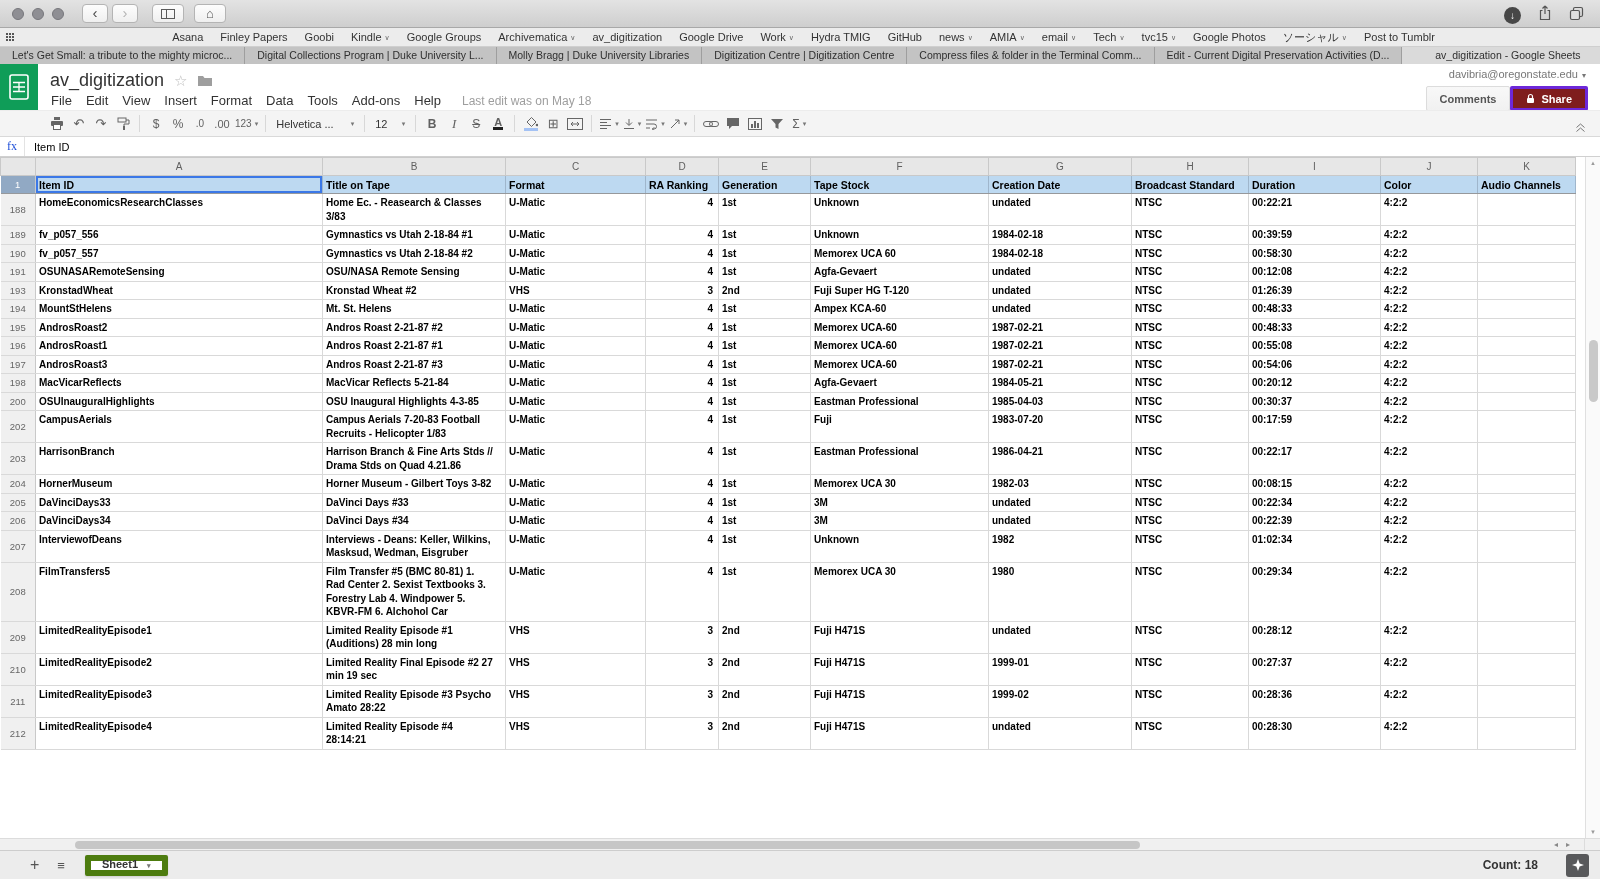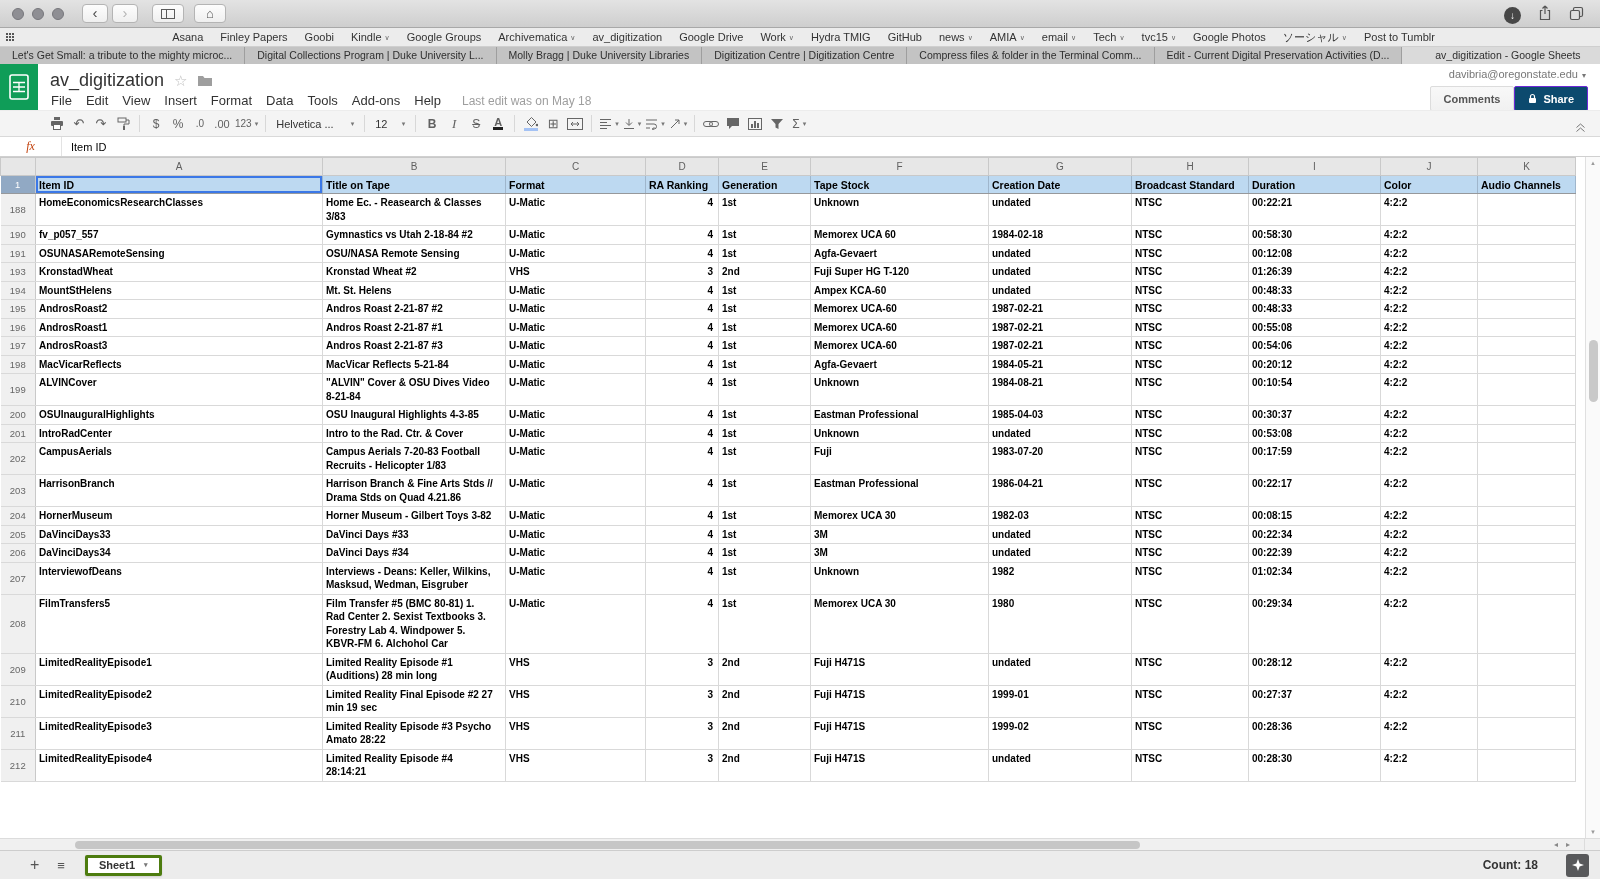--- a/index.html
+++ b/index.html
@@ -50,21 +50,21 @@
   .doc-title { font-size:18px; color:#333; }
   .star { font-size:15px; color:#bdbdbd; }
   .menu-row { position:absolute; left:44px; top:27px; display:flex; align-items:center; }
   .menu { font-size:13px; color:#333; padding:2px 7px; border-radius:2px; }
   .last-edit { font-size:12px; color:#9e9e9e; margin-left:14px; }
   .account { position:absolute; right:14px; top:4px; font-size:11px; color:#777; }
   .acct-caret { font-size:8px; color:#777; margin-left:4px; }
   .hbtns { position:absolute; right:12px; top:22px; display:flex; }
   .btn-comments { height:25px; padding:0 13px; background:linear-gradient(#f8f8f8,#f1f1f1); border:1px solid #dcdcdc;
                   border-radius:2px; font-size:11px; font-weight:bold; color:#555; display:flex; align-items:center; }
-  .btn-share { height:25px; padding:0 13px; background:#0c4a6e; border:1px solid #6d28d9; border-radius:2px;
+  .btn-share { height:25px; padding:0 13px; background:#7f1d1d; border:3px solid #6d28d9; border-radius:2px;
                font-size:11px; font-weight:bold; color:#fff; display:flex; align-items:center; gap:6px; }
 
   
   .gtoolbar { height:27px; background:#f4f4f4; border-top:1px solid #ececec; border-bottom:1px solid #d9d9d9;
               display:flex; align-items:center; padding-left:46px; position:relative; }
   .tbi { min-width:22px; height:21px; display:flex; align-items:center; justify-content:center;
          color:#616161; font-size:12px; border-radius:2px; padding:0 2px; }
   .tsep { width:1px; height:17px; background:#d8d8d8; margin:0 5px; flex:0 0 1px; }
   .tcaret { font-size:7px; color:#777; margin-left:3px; }
   .fontbox { width:88px; justify-content:space-between; font-size:11px; color:#333; padding:0 5px; }
@@ -73,21 +73,21 @@
   .ital-i { font-style:italic; font-family:"Liberation Serif",serif; font-size:13px; }
   .strike-s { text-decoration:line-through; }
   .acolor { line-height:10px; border-bottom:3px solid #222; font-weight:bold; font-size:11px; padding:0 1px; }
   .fillwrap { display:flex; flex-direction:column; align-items:center; }
   .fillbar { width:14px; height:3px; background:#a4c2f4; margin-top:1px; }
   .glyph13 { font-size:13px; }
   .collapse { position:absolute; right:14px; top:8px; }
 
   
   .fbar { height:20px; background:#fff; border-bottom:1px solid #d0d0d0; display:flex; align-items:stretch; }
-  .fx { width:62px; border-right:1px solid #e3e3e3; color:#c2410c; font-style:italic;
+  .fx { width:25px; border-right:1px solid #e3e3e3; color:#1d4ed8; 
         font-family:"Liberation Serif",serif; font-size:12px; display:flex; align-items:center; justify-content:center; }
   .fval { padding-left:9px; font-size:11px; color:#000; display:flex; align-items:center; }
 
   
   .grid { height:681px; position:relative; overflow:hidden; background:#fff; }
   table.sheet { border-collapse:collapse; table-layout:fixed; width:1575px; }
   .colh, .corner { background:#e7e7e7; border:1px solid #c9c9c9; height:18px; font-size:10px; color:#5f5f5f;
                    text-align:center; padding:0; }
   .gut { background:#f0f0f0; border-right:1px solid #c9c9c9; border-bottom:1px solid #d9d9d9;
          color:#666; font-size:9.5px; text-align:center; vertical-align:middle; }
@@ -107,22 +107,22 @@
 
   .hscroll { height:12px; background:#f0f0f0; border-top:1px solid #dcdcdc; position:relative; }
   .hthumb { position:absolute; left:75px; width:1065px; top:2px; height:8px; background:#c6c6c6; border-radius:4px; }
   .hs-arrows { position:absolute; right:22px; top:0; font-size:8px; color:#888; letter-spacing:8px; line-height:11px; }
   .hs-corner { position:absolute; right:0; top:0; width:16px; height:11px; border-left:1px solid #dcdcdc; background:#f0f0f0; }
 
   
   .bbar { height:29px; background:#ececec; border-top:1px solid #cdcdcd; display:flex; align-items:center; }
   .addsheet { margin-left:30px; font-size:16px; color:#555; }
   .allsheets { margin-left:18px; font-size:13px; color:#555; }
-  .sheettab { margin-left:20px; background:#fff; border:3px solid #4d7c0f; border-radius:2px; height:21px;
-              padding:0 11px; display:flex; align-items:center; font-size:11px; font-weight:bold; color:#333;
+  .sheettab { margin-left:20px; background:#fff; border:6px solid #4d7c0f; border-radius:2px; height:21px;
+              padding:0 11px; display:flex; align-items:flex-end; font-size:11px; font-weight:bold; color:#333;
               box-shadow:0 1px 2px rgba(0,0,0,0.12); }
   .sheettab .tcaret { margin-left:9px; }
   .count { margin-left:auto; font-size:12px; font-weight:bold; color:#333; }
   .explore { margin-left:28px; margin-right:11px; width:23px; height:23px; background:#58595b; border-radius:3px;
              display:flex; align-items:center; justify-content:center; }
 </style>
 </head>
 <body>
 
 <div class="titlebar">
@@ -426,20 +426,34 @@
           <td class="dc dc3">4</td>
           <td class="dc dc4">1st</td>
           <td class="dc dc5">Unknown</td>
           <td class="dc dc6">undated</td>
           <td class="dc dc7">NTSC</td>
           <td class="dc dc8">00:22:21</td>
           <td class="dc dc9">4:2:2</td>
           <td class="dc dc10"></td>
         </tr>
         <tr>
+          <td class="gut">189</td>
+          <td class="dc dc0">fv_p057_556</td>
+          <td class="dc dc1">Gymnastics vs Utah 2-18-84 #1</td>
+          <td class="dc dc2">U-Matic</td>
+          <td class="dc dc3">4</td>
+          <td class="dc dc4">1st</td>
+          <td class="dc dc5">Unknown</td>
+          <td class="dc dc6">1984-02-18</td>
+          <td class="dc dc7">NTSC</td>
+          <td class="dc dc8">00:39:59</td>
+          <td class="dc dc9">4:2:2</td>
+          <td class="dc dc10"></td>
+        </tr>
+        <tr>
           <td class="gut">190</td>
           <td class="dc dc0">fv_p057_557</td>
           <td class="dc dc1">Gymnastics vs Utah 2-18-84 #2</td>
           <td class="dc dc2">U-Matic</td>
           <td class="dc dc3">4</td>
           <td class="dc dc4">1st</td>
           <td class="dc dc5">Memorex UCA 60</td>
           <td class="dc dc6">1984-02-18</td>
           <td class="dc dc7">NTSC</td>
           <td class="dc dc8">00:58:30</td>
@@ -538,59 +552,30 @@
           <td class="dc dc3">4</td>
           <td class="dc dc4">1st</td>
           <td class="dc dc5">Agfa-Gevaert</td>
           <td class="dc dc6">1984-05-21</td>
           <td class="dc dc7">NTSC</td>
           <td class="dc dc8">00:20:12</td>
           <td class="dc dc9">4:2:2</td>
           <td class="dc dc10"></td>
         </tr>
         <tr>
-          <td class="gut">199</td>
-          <td class="dc dc0">ALVINCover</td>
-          <td class="dc dc1">"ALVIN" Cover &amp; OSU Dives Video
-8-21-84</td>
-          <td class="dc dc2">U-Matic</td>
-          <td class="dc dc3">4</td>
-          <td class="dc dc4">1st</td>
-          <td class="dc dc5">Unknown</td>
-          <td class="dc dc6">1984-08-21</td>
-          <td class="dc dc7">NTSC</td>
-          <td class="dc dc8">00:10:54</td>
-          <td class="dc dc9">4:2:2</td>
-          <td class="dc dc10"></td>
-        </tr>
-        <tr>
           <td class="gut">200</td>
           <td class="dc dc0">OSUInauguralHighlights</td>
           <td class="dc dc1">OSU Inaugural Highlights 4-3-85</td>
           <td class="dc dc2">U-Matic</td>
           <td class="dc dc3">4</td>
           <td class="dc dc4">1st</td>
           <td class="dc dc5">Eastman Professional</td>
           <td class="dc dc6">1985-04-03</td>
           <td class="dc dc7">NTSC</td>
           <td class="dc dc8">00:30:37</td>
-          <td class="dc dc9">4:2:2</td>
-          <td class="dc dc10"></td>
-        </tr>
-        <tr>
-          <td class="gut">201</td>
-          <td class="dc dc0">IntroRadCenter</td>
-          <td class="dc dc1">Intro to the Rad. Ctr. &amp; Cover</td>
-          <td class="dc dc2">U-Matic</td>
-          <td class="dc dc3">4</td>
-          <td class="dc dc4">1st</td>
-          <td class="dc dc5">Unknown</td>
-          <td class="dc dc6">undated</td>
-          <td class="dc dc7">NTSC</td>
-          <td class="dc dc8">00:53:08</td>
           <td class="dc dc9">4:2:2</td>
           <td class="dc dc10"></td>
         </tr>
         <tr>
           <td class="gut">202</td>
           <td class="dc dc0">CampusAerials</td>
           <td class="dc dc1">Campus Aerials 7-20-83 Football
 Recruits - Helicopter 1/83</td>
           <td class="dc dc2">U-Matic</td>
           <td class="dc dc3">4</td>

